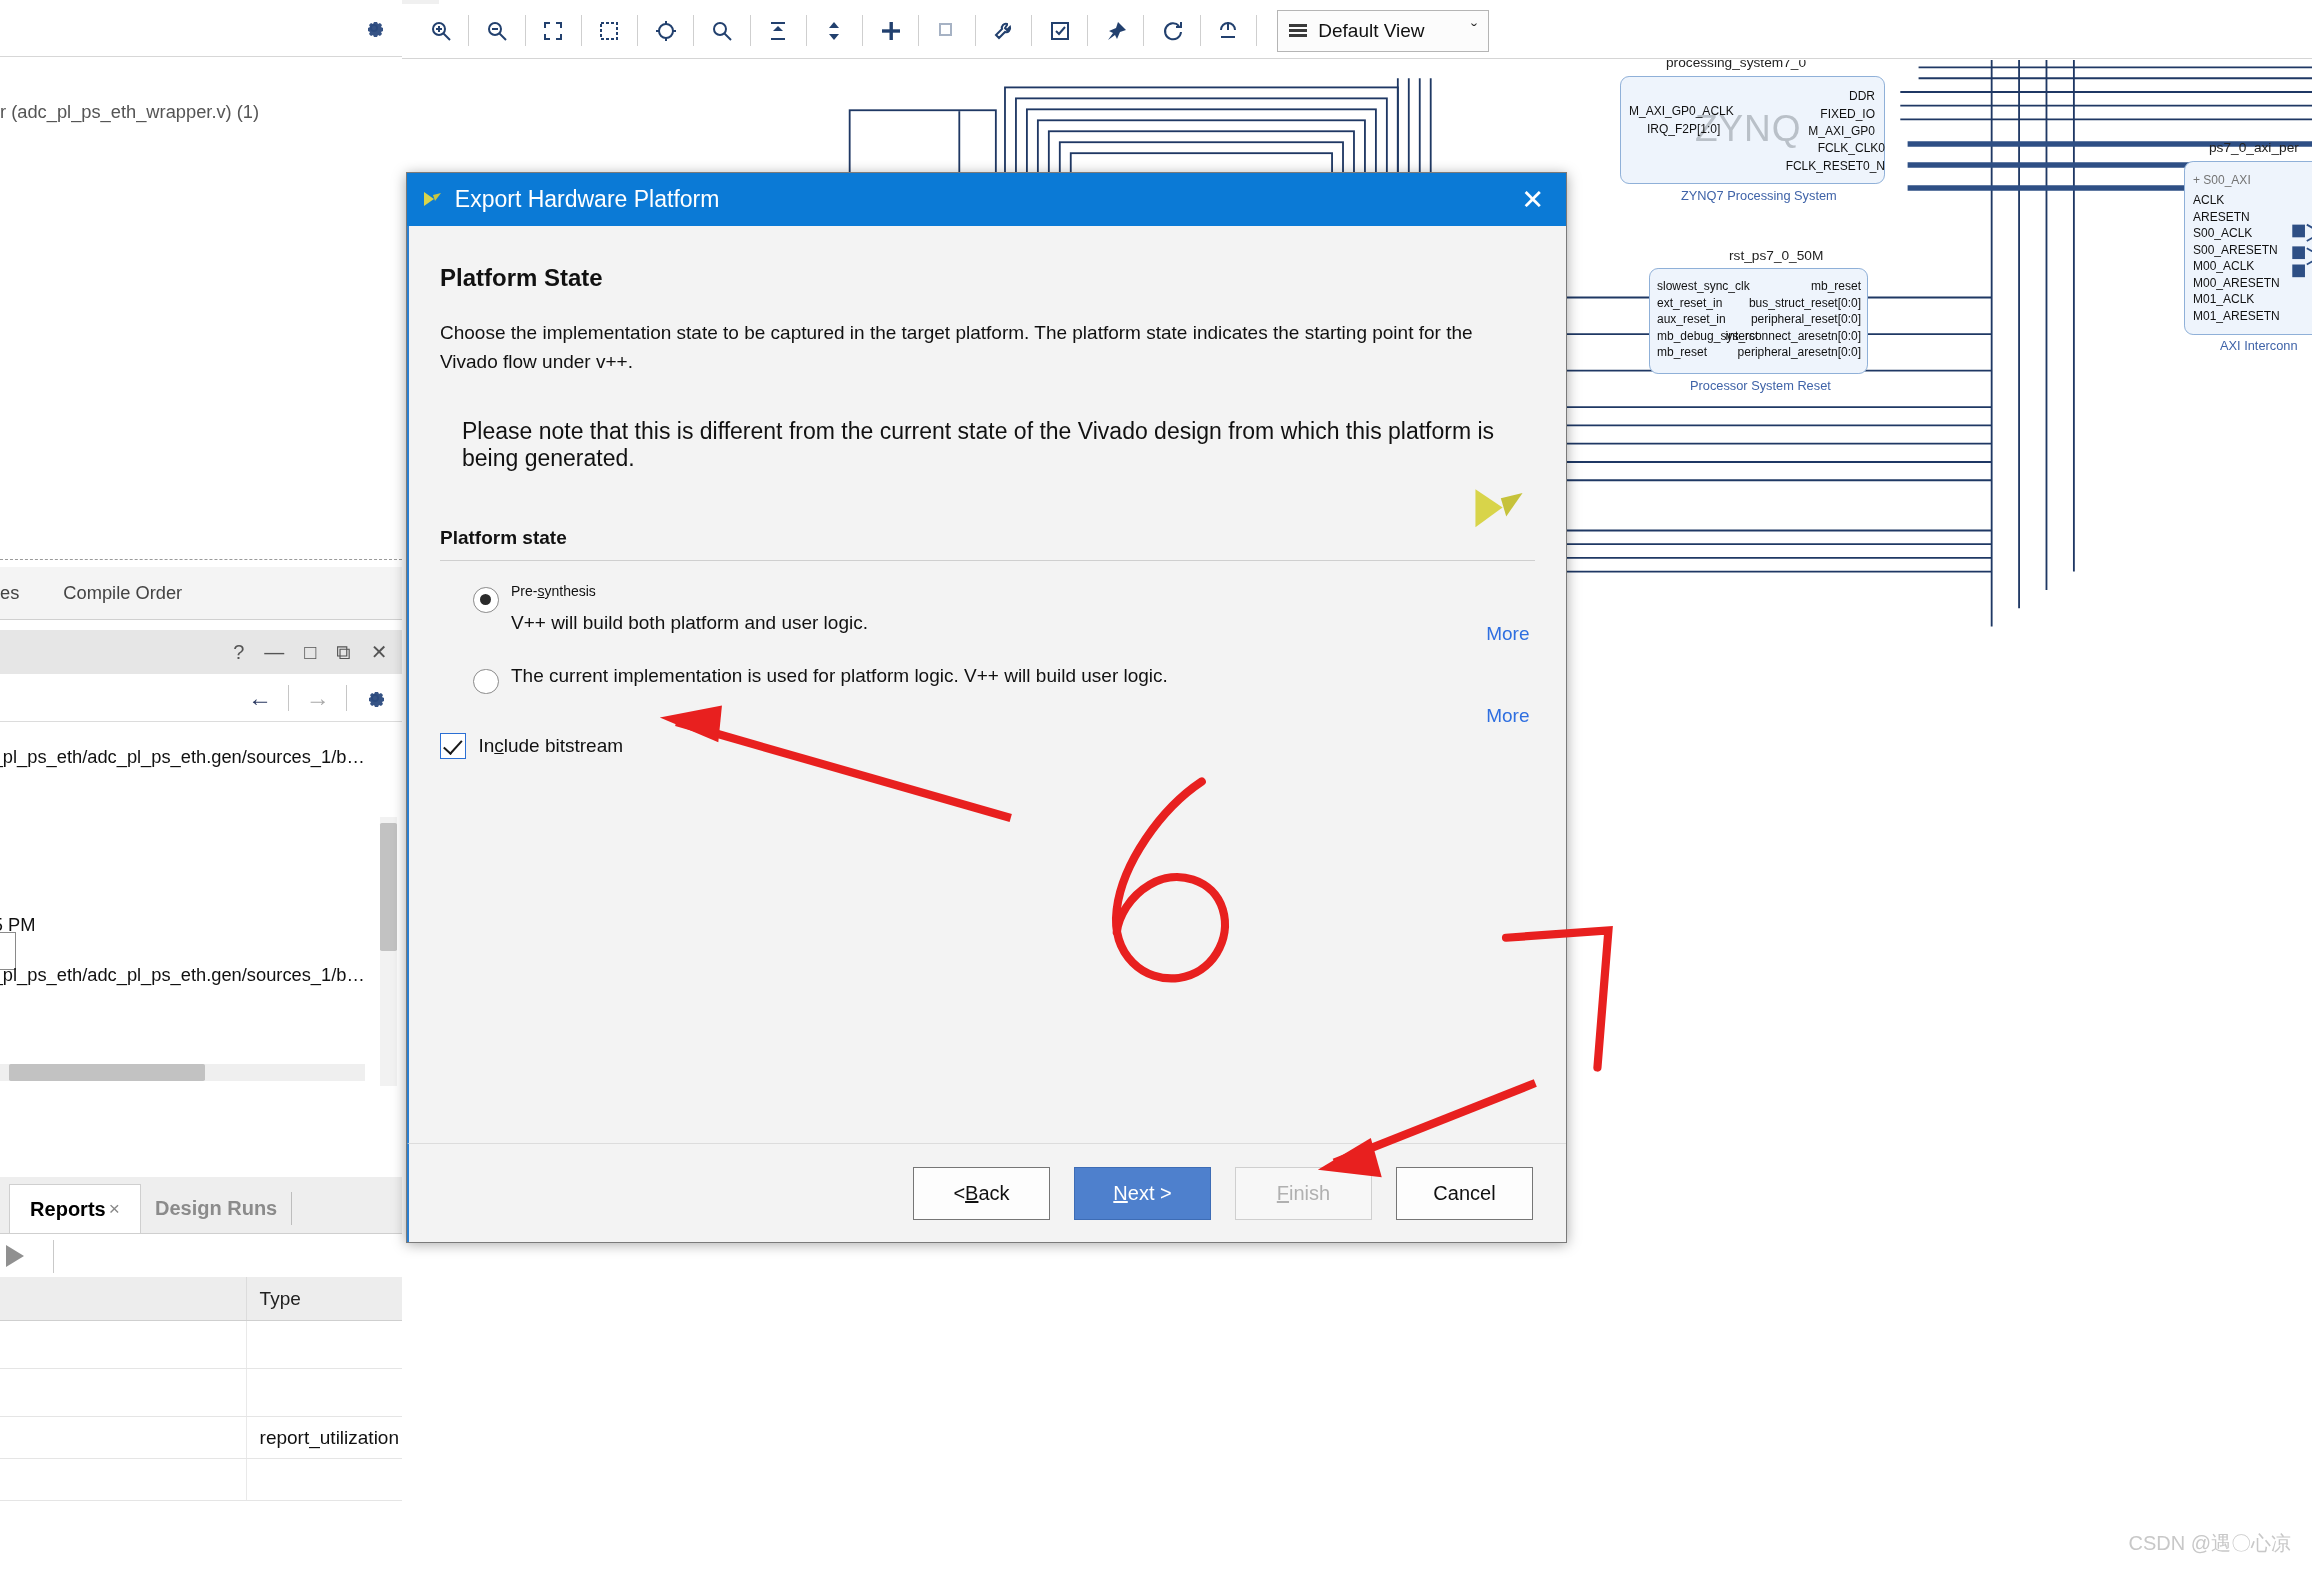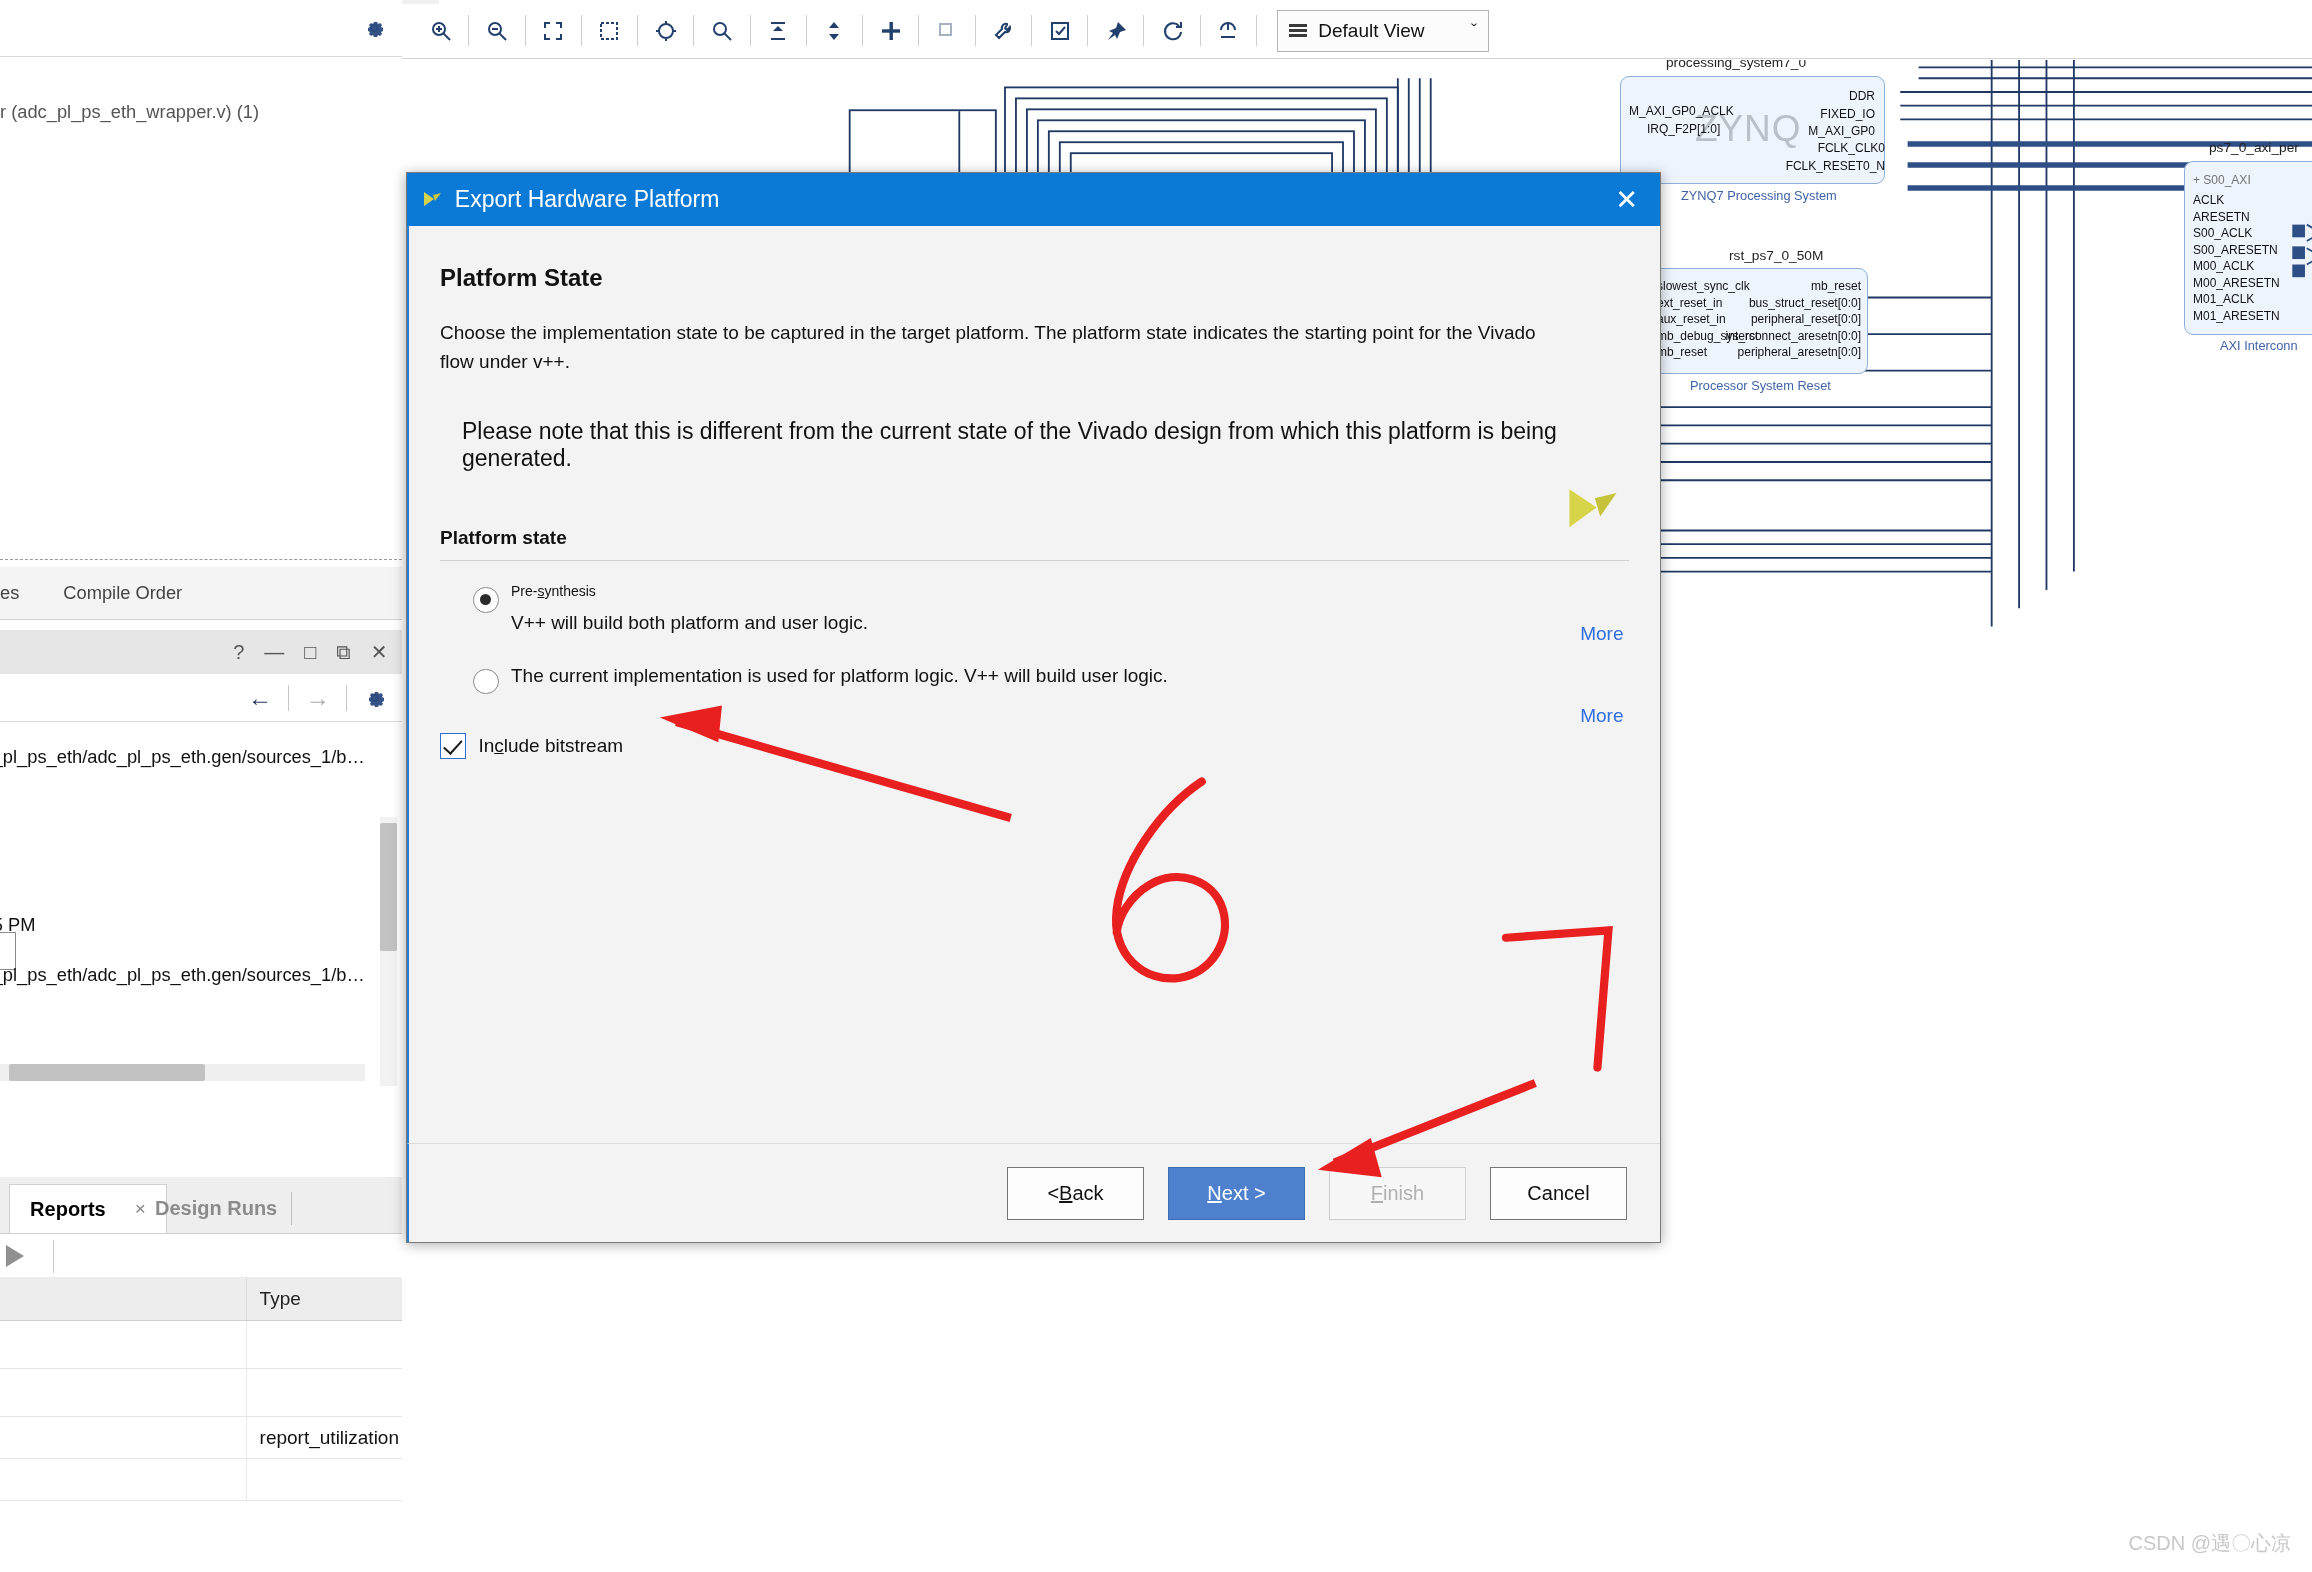--- a/index.html
+++ b/index.html
@@ -68,21 +68,21 @@
   .hscroll { position:absolute; left:0; bottom:5.5px; width:365px; height:16.4px; background:#efefef; }
   .hscroll .thumb { position:absolute; left:9.1px; top:0; width:196px; height:16.4px; background:#c2c2c2; border-radius:1.8px; }
 
   
   .bottom-tabs {
     position:absolute; left:0; top:1177px; width:1192px; height:57px;
     background:#eeeeee; border-bottom:0.9px solid #cfcfcf;
   }
   .btab {
     position:absolute; top:7.3px; height:49px; display:flex; align-items:center;
-    padding:0 20px; font-size:20px; gap:29px;
+    padding:0 20px; font-size:20px; gap:3px;
   }
   .btab.active { background:#fff; color:#000; font-weight:bold; border:0.9px solid #cfcfcf; border-bottom:none; left:9.1px; }
   .btab.inactive { color:#8b8b8b; font-weight:bold; left:135px; }
   .btab .x { color:#888; font-weight:normal; font-size:19px; }
   .btab-divider { position:absolute; left:291px; top:14.6px; width:0.9px; height:33px; background:#bdbdbd; }
 
   .toolrow { position:absolute; left:0; top:1234px; width:1192px; height:44px; background:#fff; border-bottom:0.9px solid #e2e2e2;}
   .play { position:absolute; left:5.5px; top:11px; width:0;height:0;
           border-left:18.3px solid #909090; border-top:11px solid transparent; border-bottom:11px solid transparent;}
   .toolrow .vsep { position:absolute; left:53px; top:5.5px; width:0.9px; height:33px; background:#c9c9c9; }
@@ -123,21 +123,21 @@
   .blk { position:absolute; background:#eef4fc; border:0.9px solid #8fb0d8; border-radius:9.1px; }
   .blk-title { position:absolute; font-size:13.7px; color:#222; white-space:nowrap; }
   .blk-sub { position:absolute; font-size:12.8px; color:#3f63a8; white-space:nowrap; }
   .pin { position:absolute; font-size:12px; color:#111; white-space:nowrap; }
   .pin.r { text-align:right; }
   .zynq-logo { position:absolute; font-size:37px; color:#b9c0c8; letter-spacing:0.9px; font-family:"Liberation Sans", sans-serif;}
   .xbar { position:absolute; }
 
   
   .dlg {
-    position:absolute; left:406px; top:172px; width:1255px; height:1071px;
+    position:absolute; left:406px; top:172px; width:1161px; height:1071px;
     background:#bef264; border:0.9px solid #7a7a7a; box-shadow:0 1.8px 12.8px rgba(0,0,0,.35);
   }
   .dlg-title {
     height:53px; background:#0b7ad6; display:flex; align-items:center; padding:0 12.8px; gap:11px;
   }
   .dlg-title .t { color:#fff; font-size:23px; }
   .dlg-title .close { margin-left:auto; color:#fff; font-size:27.4px; line-height:1; padding:3.7px 9.1px; }
   .dlg-body { position:absolute; left:0; top:53px; right:0; bottom:99px; background:#f3f3f3;
               border-left:2.7px solid #2b7fd0; padding:0 31px; }
   .dlg-h2 { margin-top:38px; font-size:24px; font-weight:bold; color:#111; }

